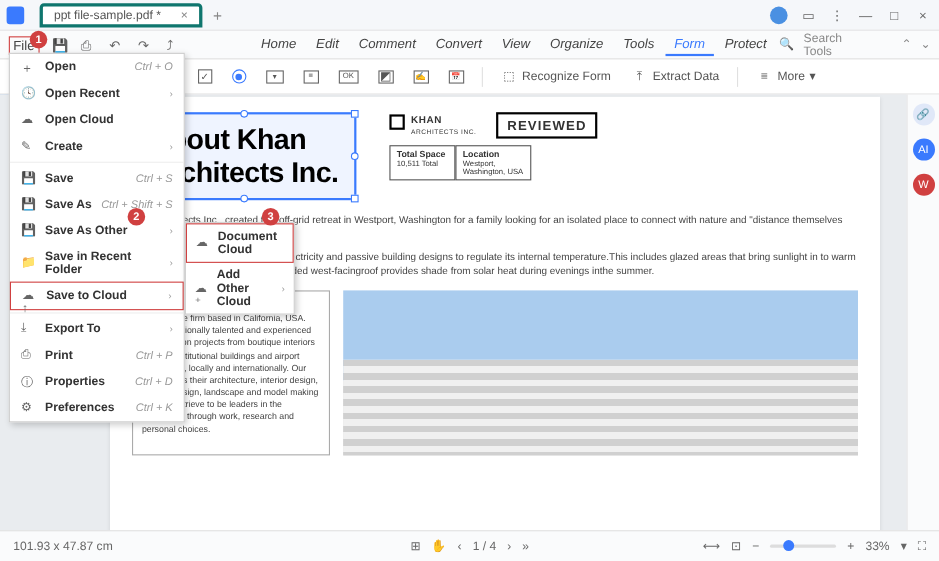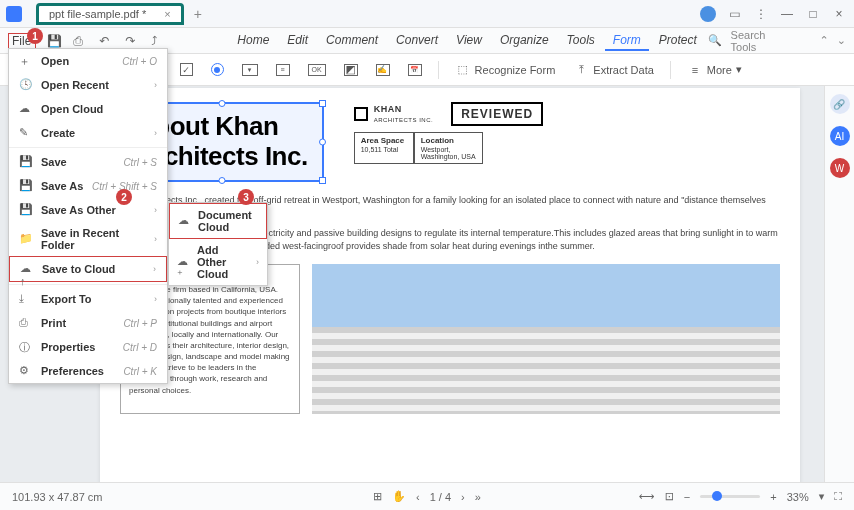--- a/index.html
+++ b/index.html
@@ -33,21 +33,21 @@
 .title-box h1 { font-size: 26px; font-weight: 900; letter-spacing: -0.5px; color: #000; line-height: 1.15; font-family: Arial Black, sans-serif; }
 .handle { width: 7px; height: 7px; background: #fff; border: 1.5px solid #3a7afe; position: absolute; }
 .handle.tl { top: -4px; left: -4px; } .handle.tr { top: -4px; right: -4px; }
 .handle.bl { bottom: -4px; left: -4px; } .handle.br { bottom: -4px; right: -4px; }
 .handle.ml { top: 50%; left: -4px; transform: translateY(-50%); border-radius: 50%; }
 .handle.mr { top: 50%; right: -4px; transform: translateY(-50%); border-radius: 50%; }
 .handle.tc { top: -4px; left: 50%; transform: translateX(-50%); border-radius: 50%; }
 .handle.bc { bottom: -4px; left: 50%; transform: translateX(-50%); border-radius: 50%; }
 .right-cards { display: flex; flex-direction: column; gap: 6px; }
 .brand-row { display: flex; gap: 18px; align-items: center; }
-.brand-logo { display: flex; align-items: center; gap: 6px; font-size: 9px; font-weight: 700; letter-spacing: 0.5px; }
+.brand-logo { display: flex; align-items: flex-start; gap: 6px; font-size: 9px; font-weight: 700; letter-spacing: 0.5px; }
 .logo-square { width: 14px; height: 14px; border: 2px solid #000; }
 .reviewed { border: 2px solid #000; padding: 3px 8px; font-size: 12px; font-weight: 900; letter-spacing: 1px; }
 .info-table { display: flex; gap: 0; }
 .info-cell { border: 1px solid #555; padding: 3px 6px; font-size: 7px; min-width: 60px; }
 .info-cell .label { font-weight: 700; margin-bottom: 1px; font-size: 8px; }
 .body-text { font-size: 9px; color: #444; line-height: 1.5; margin-bottom: 6px; }
 .lower { display: flex; gap: 12px; margin-top: 10px; }
 .small-para { width: 180px; border: 1px solid #aaa; padding: 8px; font-size: 8px; line-height: 1.4; color: #444; }
 .img-box { flex: 1; background: linear-gradient(to bottom, #aaccee 55%, #e0e0e0 55%); position: relative; height: 150px; }
 .bldg { position: absolute; bottom: 0; width: 100%; height: 58%; background: repeating-linear-gradient(to bottom, #d0d0d0, #d0d0d0 6px, #f0f0f0 6px, #f0f0f0 12px); }
@@ -195,21 +195,21 @@
           <div class="right-cards">
             <div class="brand-row">
               <div class="brand-logo">
                 <div class="logo-square"></div>
                 <div><span>KHAN</span><br><span style="font-size:6px;font-weight:400;">ARCHITECTS INC.</span></div>
               </div>
               <div class="reviewed">REVIEWED</div>
             </div>
             <div class="info-table" id="info-table">
                 <div class="info-cell">
-                  <div class="label">Area Space</div>
+                  <div class="label">Total Space</div>
                   <div>10,511 Total</div>
                   <div></div>
                 </div>
                 <div class="info-cell">
                   <div class="label">Location</div>
                   <div>Westport,</div>
                   <div>Washington, USA</div>
                 </div>
               </div>
           </div>

